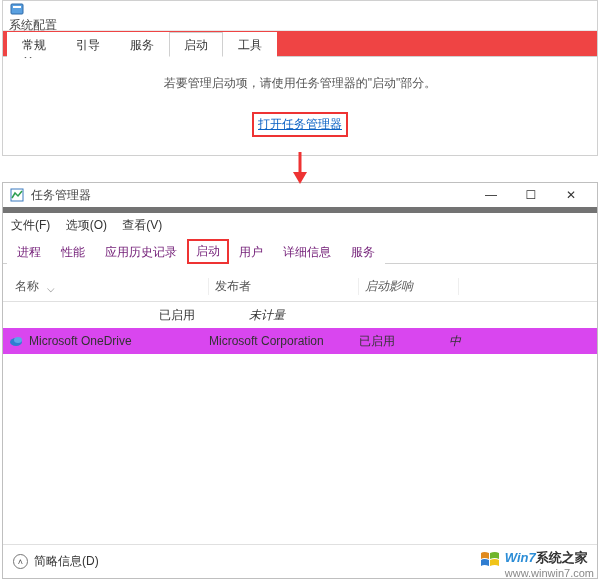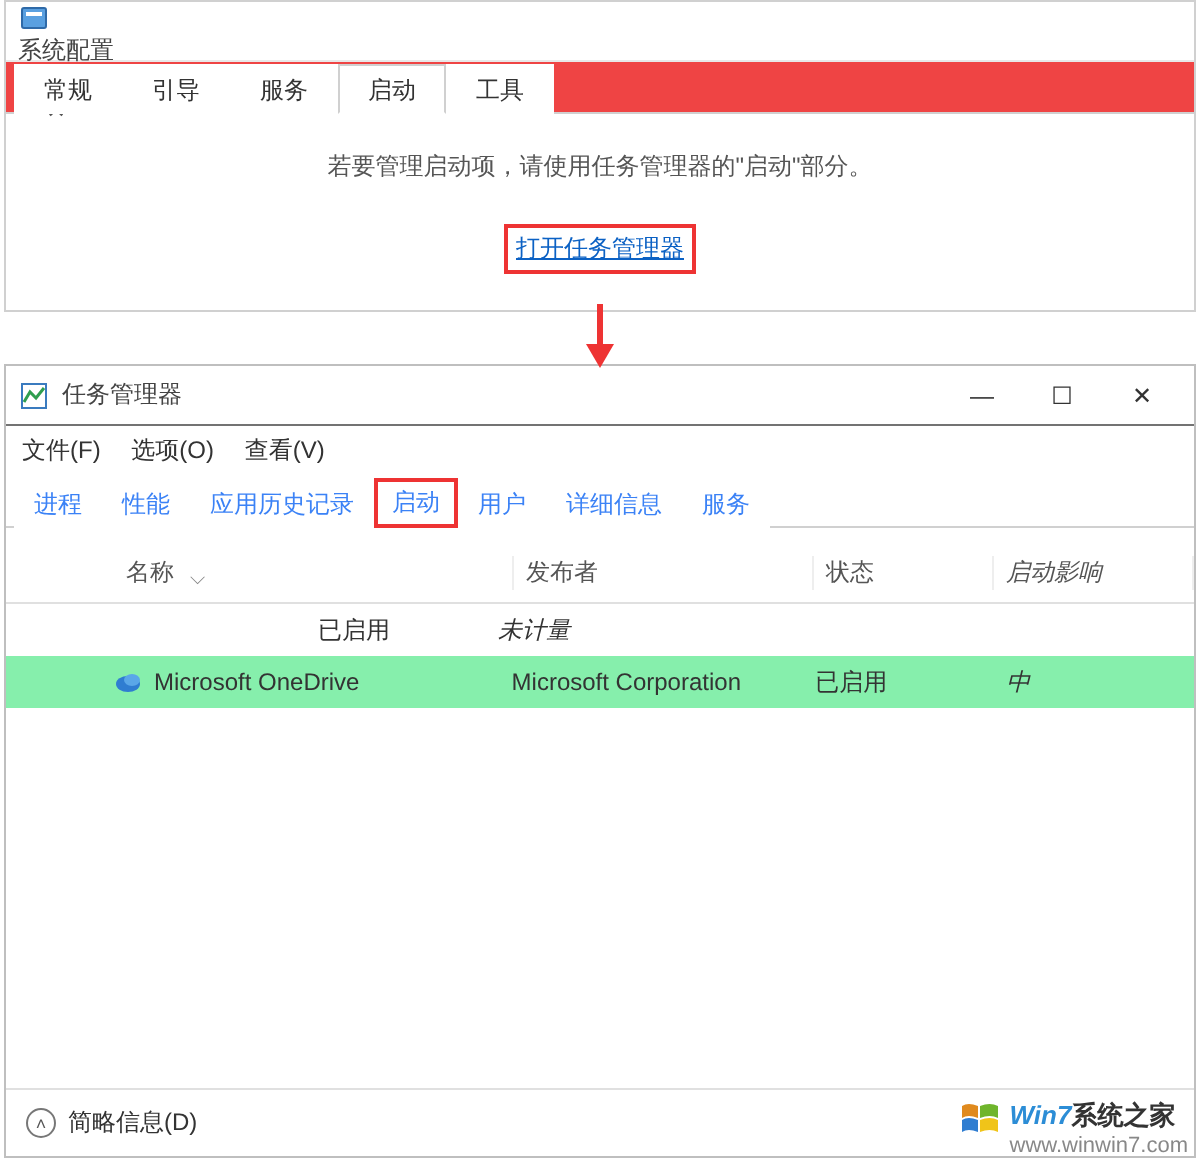--- a/index.html
+++ b/index.html
@@ -90,21 +90,21 @@
 
   
   .tm {
     border: 1px solid #bfbfbf;
     width: 596px;
     margin: 0 2px;
   }
   .tm-titlebar {
     display: flex; align-items: center;
     height: 30px;
-    border-bottom: 1px solid #737373;
+    border-bottom: 6px solid #737373;
     padding: 0 6px;
     justify-content: center;
   }
   .tm-titlebar .icon { width: 16px; height: 16px; margin-right: 6px; display: inline-flex; align-items: center; justify-content: center; }
   .tm-titlebar .title { flex: 1; color: #444; }
   .tm-titlebar .winbtn {
     width: 40px; height: 28px;
     display: flex; align-items: center; justify-content: center;
     color: #333;
   }
@@ -115,21 +115,21 @@
   .tm-menus span { margin-right: 12px; }
   .tm .tabs {
     display: flex;
     border-bottom: 1px solid #d0d0d0;
     padding-left: 4px;
     height: 26px;
   }
   .tm .tab {
     padding: 4px 9px;
     border: 1px solid transparent;
-    color: #3b82f6;
+    color: #701a75;
     cursor: default;
     position: relative;
     top: 1px;
     background: #fff;
   }
   .tm .tab.active {
     border: 2px solid #e33;
     padding: 2px 7px;
   }
 
@@ -145,22 +145,22 @@
     padding-left: 6px;
     margin-top: 8px;
   }
   .tm-head .col { border-right: 1px solid #eee; padding: 0 6px; }
   .tm-row {
     display: flex;
     height: 26px;
     align-items: center;
     padding-left: 6px;
   }
-  .tm-row.selected { background: #86efac; gap: 11px; }
-  .col-name { width: 200px; display: flex; align-items: flex-end; gap: 6px; margin-left: 48px; }
+  .tm-row.selected { background: #d946ef; }
+  .col-name { width: 200px; display: flex; align-items: flex-end; gap: 6px; }
   .col-pub  { width: 150px; }
   .col-stat { width: 90px; }
   .col-imp  { width: 100px; font-style: italic; }
   .chevron { font-size: 10px; color: #888; margin-left: 2px; }
   .app-icon { width: 14px; height: 14px; display: inline-flex; align-items: center; justify-content: center; }
 
   .tm-body-fill { height: 190px; }
 
   .tm-footer {
     border-top: 1px solid #e0e0e0;
@@ -266,21 +266,20 @@
     <div class="tab">服务</div>
   </div>
 
   <div class="tm-table">
     <div class="tm-head">
       <div class="col col-name">
         <span>名称</span>
         <span class="chevron">⌵</span>
       </div>
       <div class="col col-pub">发布者</div>
-      <div class="col col-stat">状态</div>
       <div class="col col-imp">启动影响</div>
     </div>
 
     <div class="tm-row">
       <div class="col-pub"></div>
       <div class="col-stat">已启用</div>
       <div class="col-imp">未计量</div>
     </div>
 
     <div class="tm-row selected">

